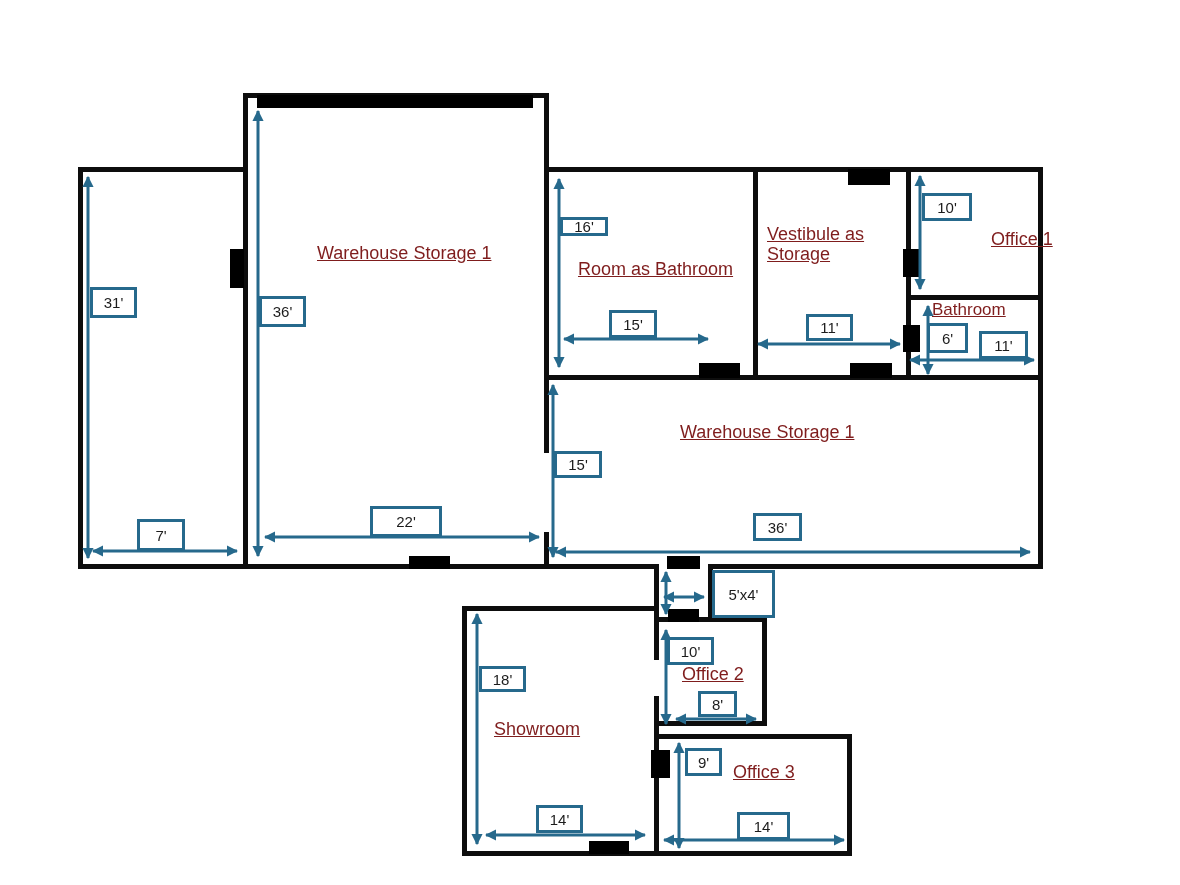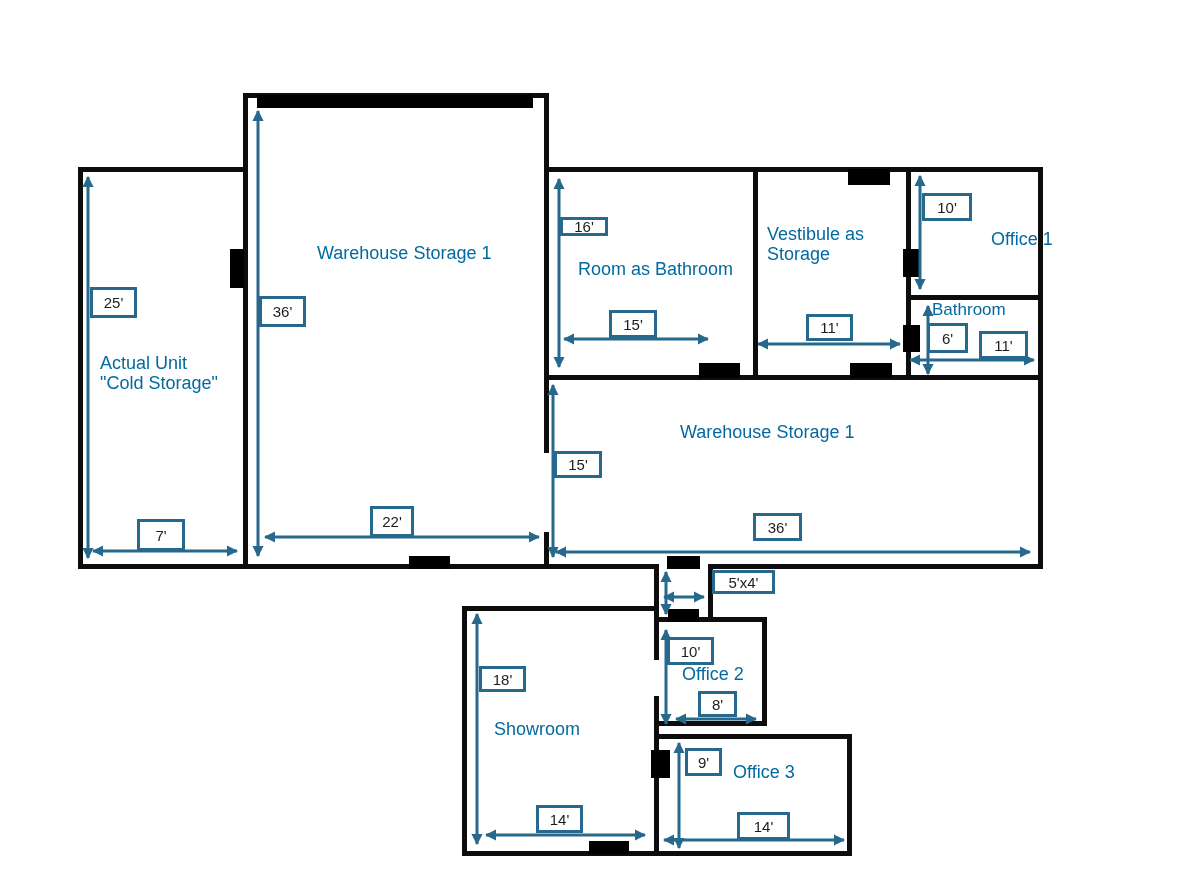--- a/index.html
+++ b/index.html
@@ -8,22 +8,22 @@
     font-family:"Liberation Sans","DejaVu Sans",sans-serif;
   }
   .wall{position:absolute;background:#0d0d0d;}
   .door{position:absolute;background:#000000;}
   .dimbox{
     position:absolute;background:#ffffff;border:3px solid #26698c;
     display:flex;align-items:center;justify-content:center;
     font-size:15px;color:#1c1c1c;box-sizing:border-box;z-index:30;
   }
   .roomlabel{
-    position:absolute;font-size:18px;color:#0369a1;line-height:20px;
-    white-space:nowrap;z-index:40;
+    position:absolute;font-size:18px;color:#7f1d1d;line-height:20px;
+    white-space:nowrap;z-index:40;text-decoration:underline;
   }
   #arrows{position:absolute;left:0;top:0;z-index:20;}
   .wall,.door{z-index:10;}
 </style>
 </head>
 <body>
 
 <div id="canvas">
 
   <div class="wall" style="left:243px;top:93px;width:306px;height:5px"></div>
@@ -90,44 +90,40 @@
       <line x1="664" y1="597" x2="704" y2="597" marker-start="url(#ah)" marker-end="url(#ah)"></line>
       <line x1="666" y1="630" x2="666" y2="724" marker-start="url(#ah)" marker-end="url(#ah)"></line>
       <line x1="676" y1="719" x2="756" y2="719" marker-start="url(#ah)" marker-end="url(#ah)"></line>
       <line x1="477" y1="614" x2="477" y2="844" marker-start="url(#ah)" marker-end="url(#ah)"></line>
       <line x1="486" y1="835" x2="645" y2="835" marker-start="url(#ah)" marker-end="url(#ah)"></line>
       <line x1="679" y1="743" x2="679" y2="848" marker-start="url(#ah)" marker-end="url(#ah)"></line>
       <line x1="664" y1="840" x2="844" y2="840" marker-start="url(#ah)" marker-end="url(#ah)"></line>
     </g>
   </svg>
 
-  <div class="dimbox" style="left:90px;top:287px;width:47px;height:31px">25'</div>
+  <div class="dimbox" style="left:90px;top:287px;width:47px;height:31px">31'</div>
   <div class="dimbox" style="left:137px;top:519px;width:48px;height:32px">7'</div>
   <div class="dimbox" style="left:259px;top:296px;width:47px;height:31px">36'</div>
-  <div class="dimbox" style="left:370px;top:506px;width:44px;height:31px">22'</div>
+  <div class="dimbox" style="left:370px;top:506px;width:72px;height:31px">22'</div>
   <div class="dimbox" style="left:560px;top:217px;width:48px;height:19px">16'</div>
   <div class="dimbox" style="left:609px;top:310px;width:48px;height:28px">15'</div>
   <div class="dimbox" style="left:806px;top:314px;width:47px;height:27px">11'</div>
   <div class="dimbox" style="left:922px;top:193px;width:50px;height:28px">10'</div>
   <div class="dimbox" style="left:927px;top:323px;width:41px;height:30px">6'</div>
   <div class="dimbox" style="left:979px;top:331px;width:49px;height:28px">11'</div>
   <div class="dimbox" style="left:554px;top:451px;width:48px;height:27px">15'</div>
   <div class="dimbox" style="left:753px;top:513px;width:49px;height:28px">36'</div>
-  <div class="dimbox" style="left:712px;top:570px;width:63px;height:24px">5'x4'</div>
+  <div class="dimbox" style="left:712px;top:570px;width:63px;height:48px">5'x4'</div>
   <div class="dimbox" style="left:667px;top:637px;width:47px;height:28px">10'</div>
   <div class="dimbox" style="left:698px;top:691px;width:39px;height:26px">8'</div>
   <div class="dimbox" style="left:479px;top:666px;width:47px;height:26px">18'</div>
   <div class="dimbox" style="left:536px;top:805px;width:47px;height:28px">14'</div>
   <div class="dimbox" style="left:685px;top:748px;width:37px;height:28px">9'</div>
   <div class="dimbox" style="left:737px;top:812px;width:53px;height:28px">14'</div>
 
-  <div class="roomlabel" style="left:100px;top:353px">
-    <span style="display:block">Actual Unit</span>
-    <span style="display:block">"Cold Storage"</span>
-  </div>
   <div class="roomlabel" style="left:317px;top:243px">Warehouse Storage 1</div>
   <div class="roomlabel" style="left:578px;top:259px">Room as Bathroom</div>
   <div class="roomlabel" style="left:767px;top:224px">
     <span style="display:block">Vestibule as</span>
     <span style="display:block">Storage</span>
   </div>
   <div class="roomlabel" style="left:991px;top:229px">Office 1</div>
   <div class="roomlabel" style="left:932px;top:300px;font-size:17px">Bathroom</div>
   <div class="roomlabel" style="left:680px;top:422px">Warehouse Storage 1</div>
   <div class="roomlabel" style="left:682px;top:664px">Office 2</div>

